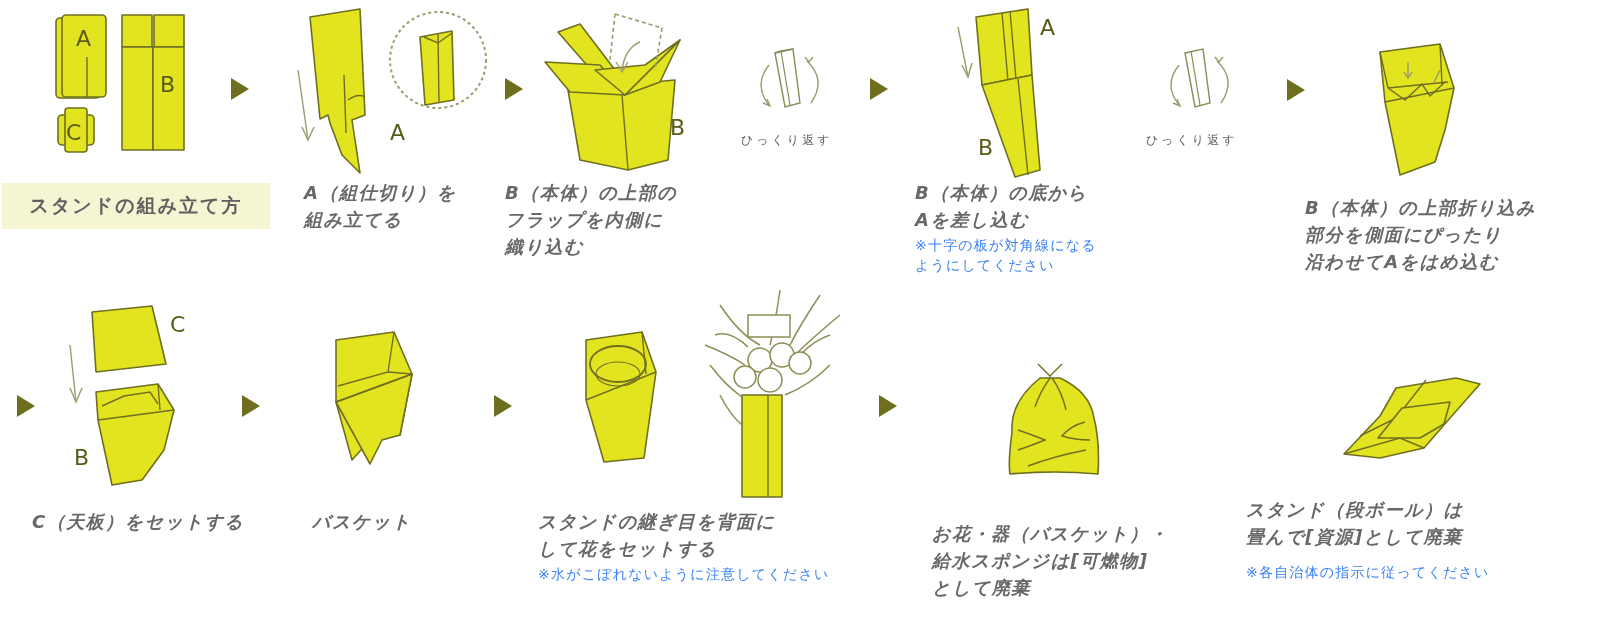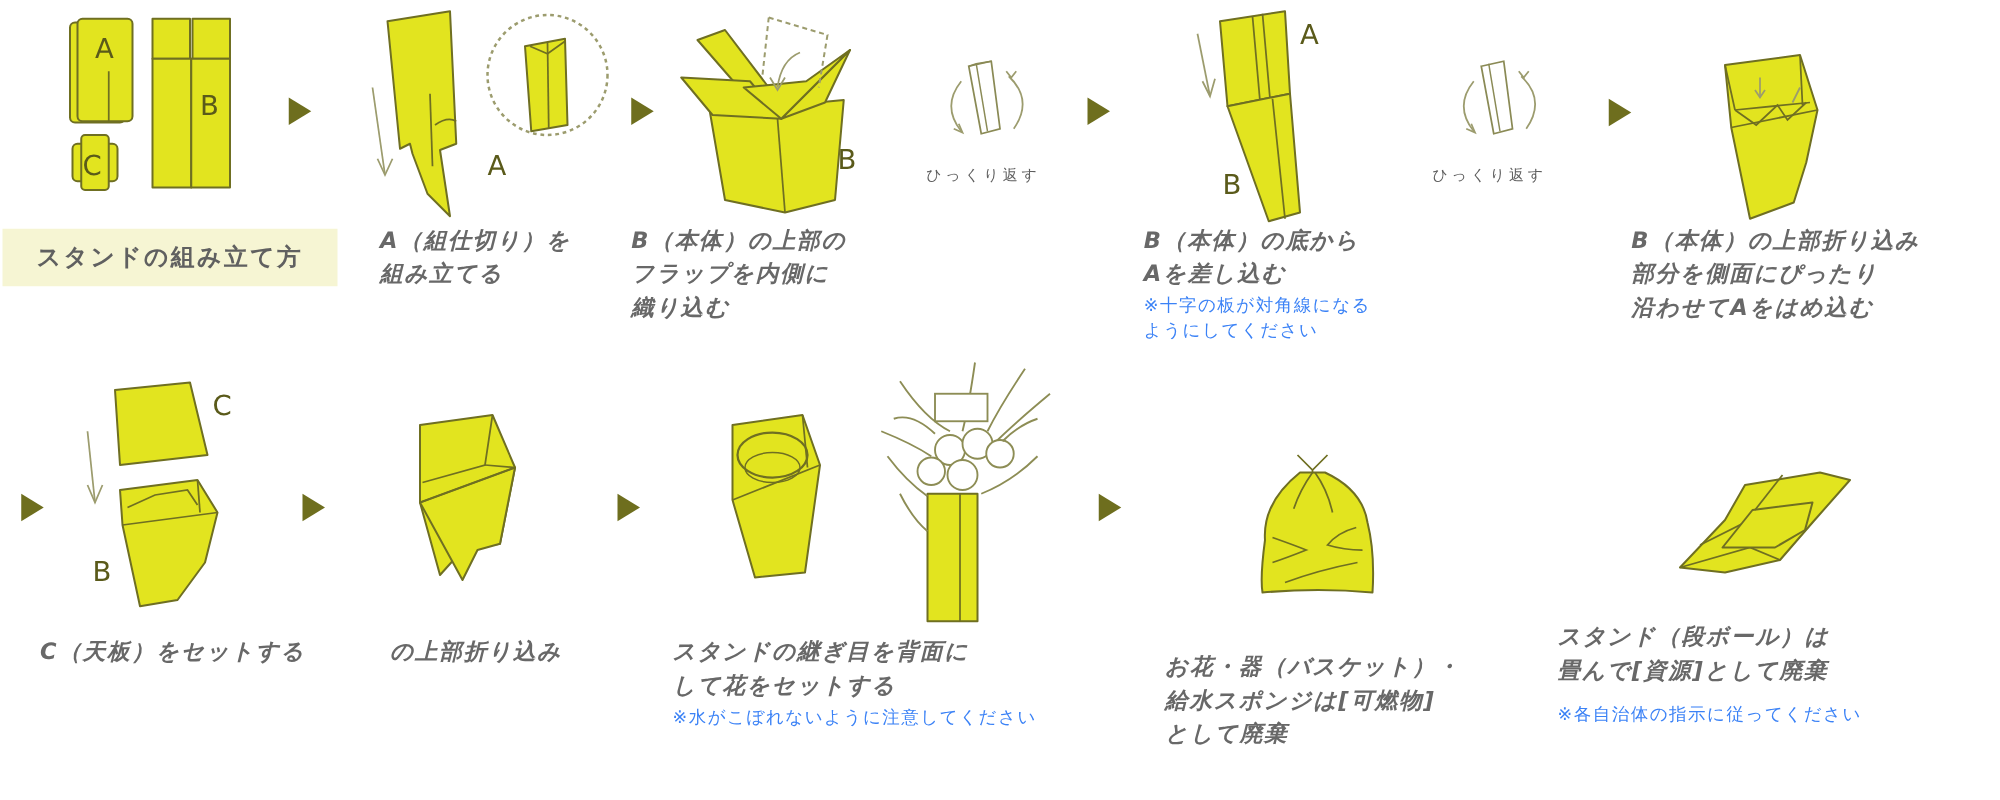--- a/index.html
+++ b/index.html
@@ -127,21 +127,21 @@
   <line class="ln" x1="15" y1="62" x2="84" y2="48"></line>
   <line class="ln" x1="18" y1="48" x2="78" y2="42"></line>
   <line class="ln" x1="70" y1="4" x2="72" y2="44"></line>
   <polyline class="ln" points="18,48 35,60 52,44 60,56 75,42"></polyline>
   <line class="ln" x1="10" y1="12" x2="18" y2="48"></line>
   <line class="lt" x1="38" y1="22" x2="38" y2="38"></line>
   <polyline class="lt" points="34,32 38,38 42,32"></polyline>
   <line class="lt" x1="70" y1="30" x2="64" y2="42"></line>
 </svg>
 
-<div class="cap" style="left:1305px;top:179px">B（本体）の上部折り込み
+<div class="cap" style="left:1305px;top:194px">B（本体）の上部折り込み
 部分を側面にぴったり
 沿わせてAをはめ込む</div>
 
 <div class="arrow" style="left:17px;top:395px"></div>
 
 <svg style="left:60px;top:300px" width="140" height="185" viewBox="0 0 140 185">
   <polygon class="y" points="32,12 92,6 106,64 36,72"></polygon>
   <polygon class="y" points="36,92 98,84 114,110 104,150 82,180 52,185 38,120"></polygon>
   <line class="ln" x1="38" y1="120" x2="114" y2="110"></line>
   <polyline class="ln" points="42,106 64,96 90,92 98,104"></polyline>
@@ -157,21 +157,21 @@
 <div class="arrow" style="left:242px;top:395px"></div>
 
 <svg style="left:330px;top:330px" width="100" height="140" viewBox="0 0 100 140">
   <polygon class="y" points="6,10 64,2 82,44 70,105 40,110 22,130 6,72"></polygon>
   <polygon class="y" points="6,72 82,44 70,105 52,110 40,134"></polygon>
   <line class="ln" x1="6" y1="72" x2="82" y2="44"></line>
   <polyline class="ln" points="8,56 58,42 64,2"></polyline>
   <line class="ln" x1="58" y1="42" x2="82" y2="44"></line>
 </svg>
 
-<div class="cap" style="left:312px;top:508px">の上部折り込み</div>
+<div class="cap" style="left:312px;top:508px">バスケット</div>
 
 <div class="arrow" style="left:494px;top:395px"></div>
 
 <svg style="left:580px;top:330px" width="90" height="140" viewBox="0 0 90 140">
   <polygon class="y" points="6,10 62,2 76,42 64,128 24,132 6,70"></polygon>
   <line class="ln" x1="6" y1="70" x2="76" y2="42"></line>
   <line class="ln" x1="62" y1="2" x2="66" y2="44"></line>
   <ellipse cx="38" cy="34" rx="28" ry="18" fill="none" stroke="#6f6f22" stroke-width="1.8"></ellipse>
   <ellipse cx="38" cy="44" rx="22" ry="12" fill="none" stroke="#6f6f22" stroke-width="1.2"></ellipse>
 </svg>

